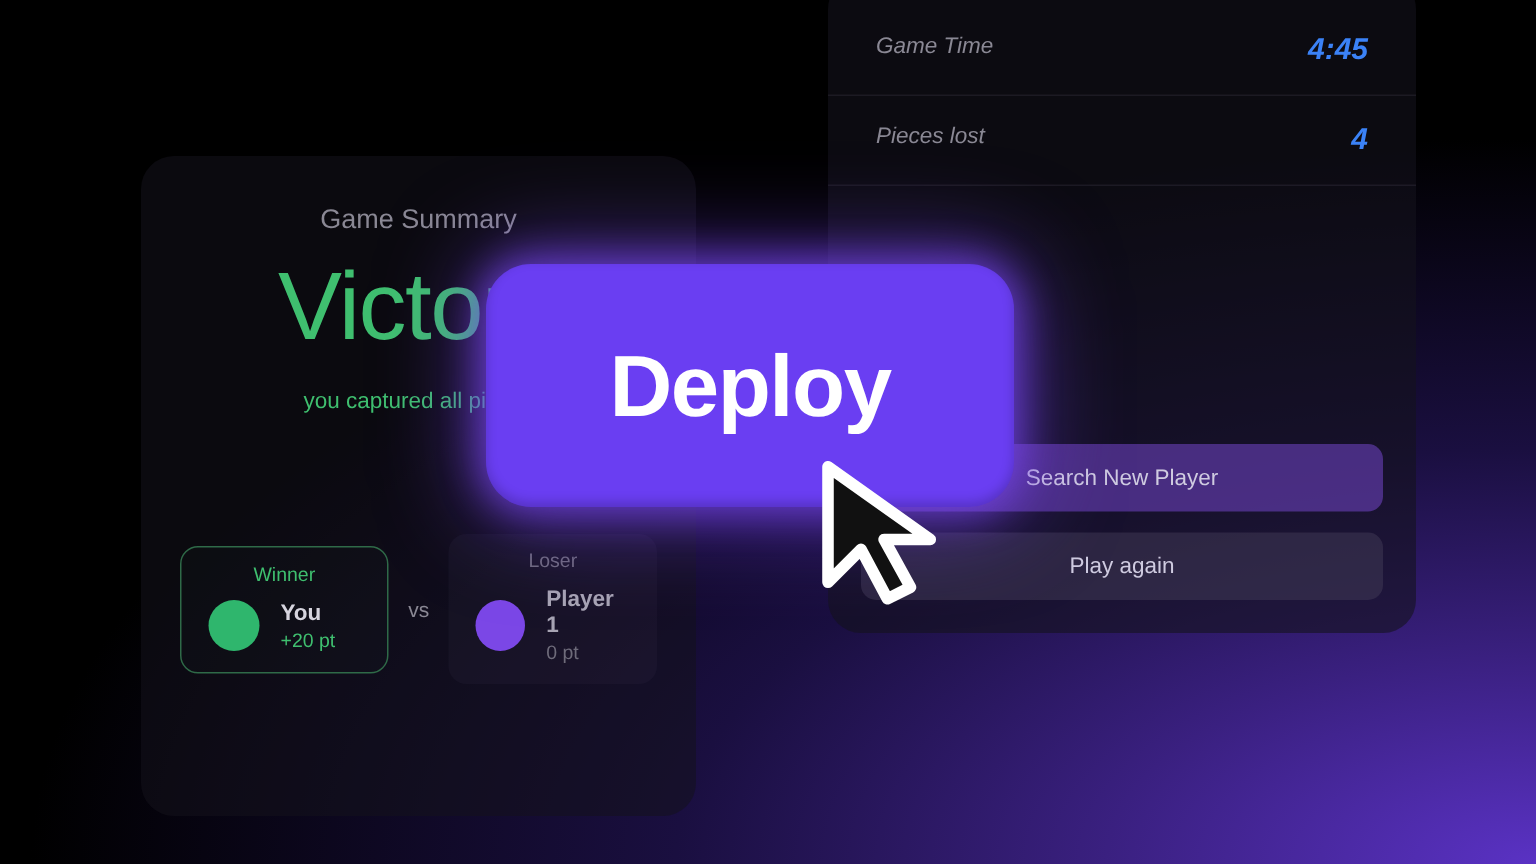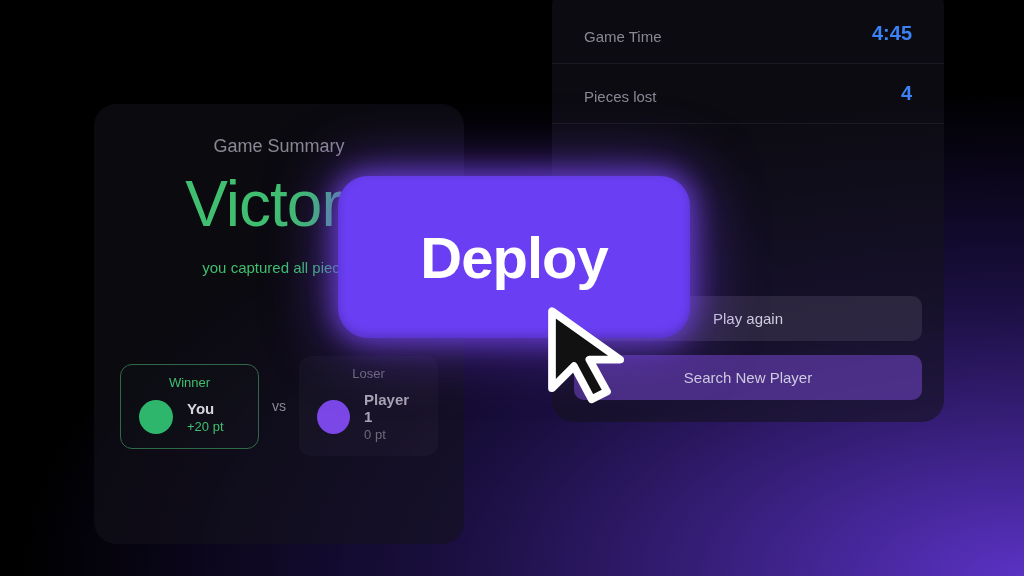--- a/index.html
+++ b/index.html
@@ -78,42 +78,43 @@
   .stats-card {
     position: absolute;
     left: 552px; top: -16px;
     width: 392px; height: 438px;
     background: rgba(20,18,28,0.6);
     border-radius: 22px;
     padding: 20px 0 22px 0;
     display: flex; flex-direction: column;
   }
   .stat-row {
-    display: flex; justify-content: space-between; align-items: flex-end;
+    display: flex; justify-content: space-between; align-items: flex-start;
     padding: 18px 32px;
     border-bottom: 1px solid rgba(120,115,140,0.15);
+    font-style: italic;
   }
   .stat-row:last-of-type { border-bottom: none; }
   .stat-label { color: #8a8894; font-size: 15px; }
   .stat-value { color: #3b82f6; font-size: 20px; font-weight: 700; }
   .stats-spacer { flex: 1; }
   .actions { padding: 0 22px; display: flex; flex-direction: column; gap: 14px; }
   .action-btn {
     border: none; border-radius: 10px;
     padding: 14px 0;
     font-size: 15px; font-weight: 500;
     color: #cfcbe0;
     cursor: pointer;
   }
   .play-again { background: rgba(70,65,90,0.45); }
   .search-new { background: rgba(115,70,200,0.55); }
 
   .deploy-btn {
     position: absolute;
-    left: 338px; top: 176px;
+    left: 324px; top: 176px;
     width: 352px; height: 162px;
     background: #6a3ef2;
     border: none; border-radius: 30px;
     color: #fff;
     font-size: 58px; font-weight: 700;
     letter-spacing: -1px;
     box-shadow:
       0 0 60px 10px rgba(120,70,240,0.55),
       0 0 25px 4px rgba(120,70,240,0.7),
       inset 0 -3px 8px rgba(0,0,0,0.2);
@@ -164,22 +165,22 @@
   <div class="stat-row">
     <span class="stat-label">Game Time</span>
     <span class="stat-value">4:45</span>
   </div>
   <div class="stat-row">
     <span class="stat-label">Pieces lost</span>
     <span class="stat-value">4</span>
   </div>
   <div class="stats-spacer"></div>
   <div class="actions">
+    <button class="action-btn search-new">Search New Player</button>
     <button class="action-btn play-again">Play again</button>
-    <button class="action-btn search-new">Search New Player</button>
   </div>
 </div>
 
 <button class="deploy-btn">Deploy</button>
 
 <svg class="cursor" viewBox="0 0 100 100">
   <path d="M20 12 L20 82 L40 62 L56 92 L70 85 L54 56 L82 56 Z" fill="#111" stroke="#fff" stroke-width="7" stroke-linejoin="round"></path>
 </svg>
 
 </body></html>

